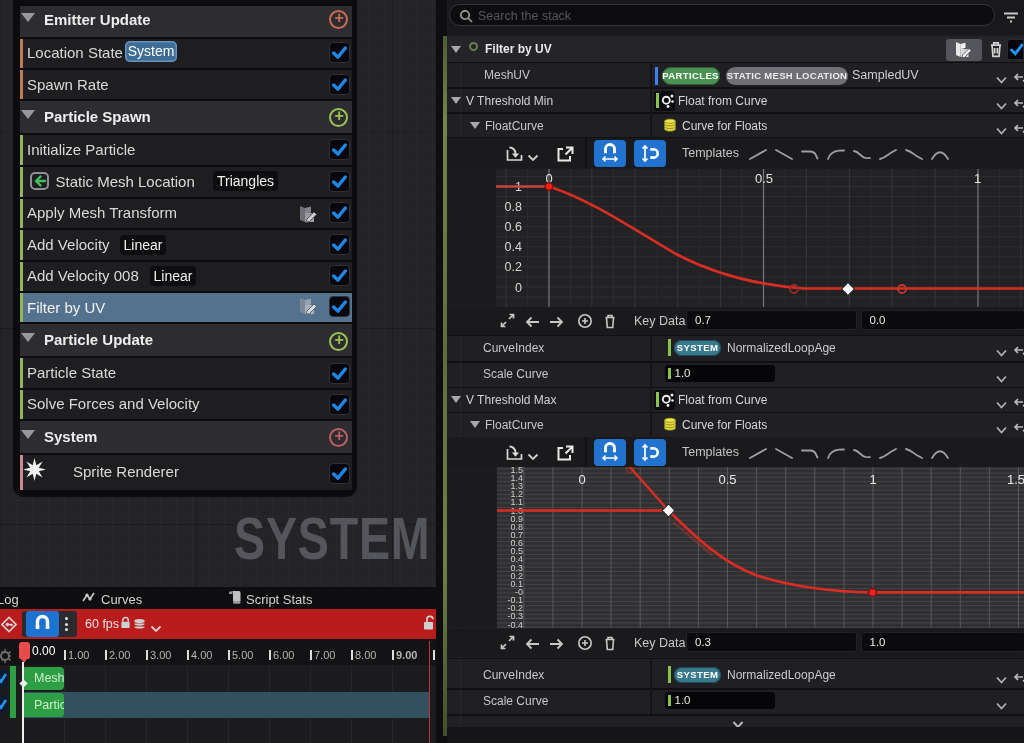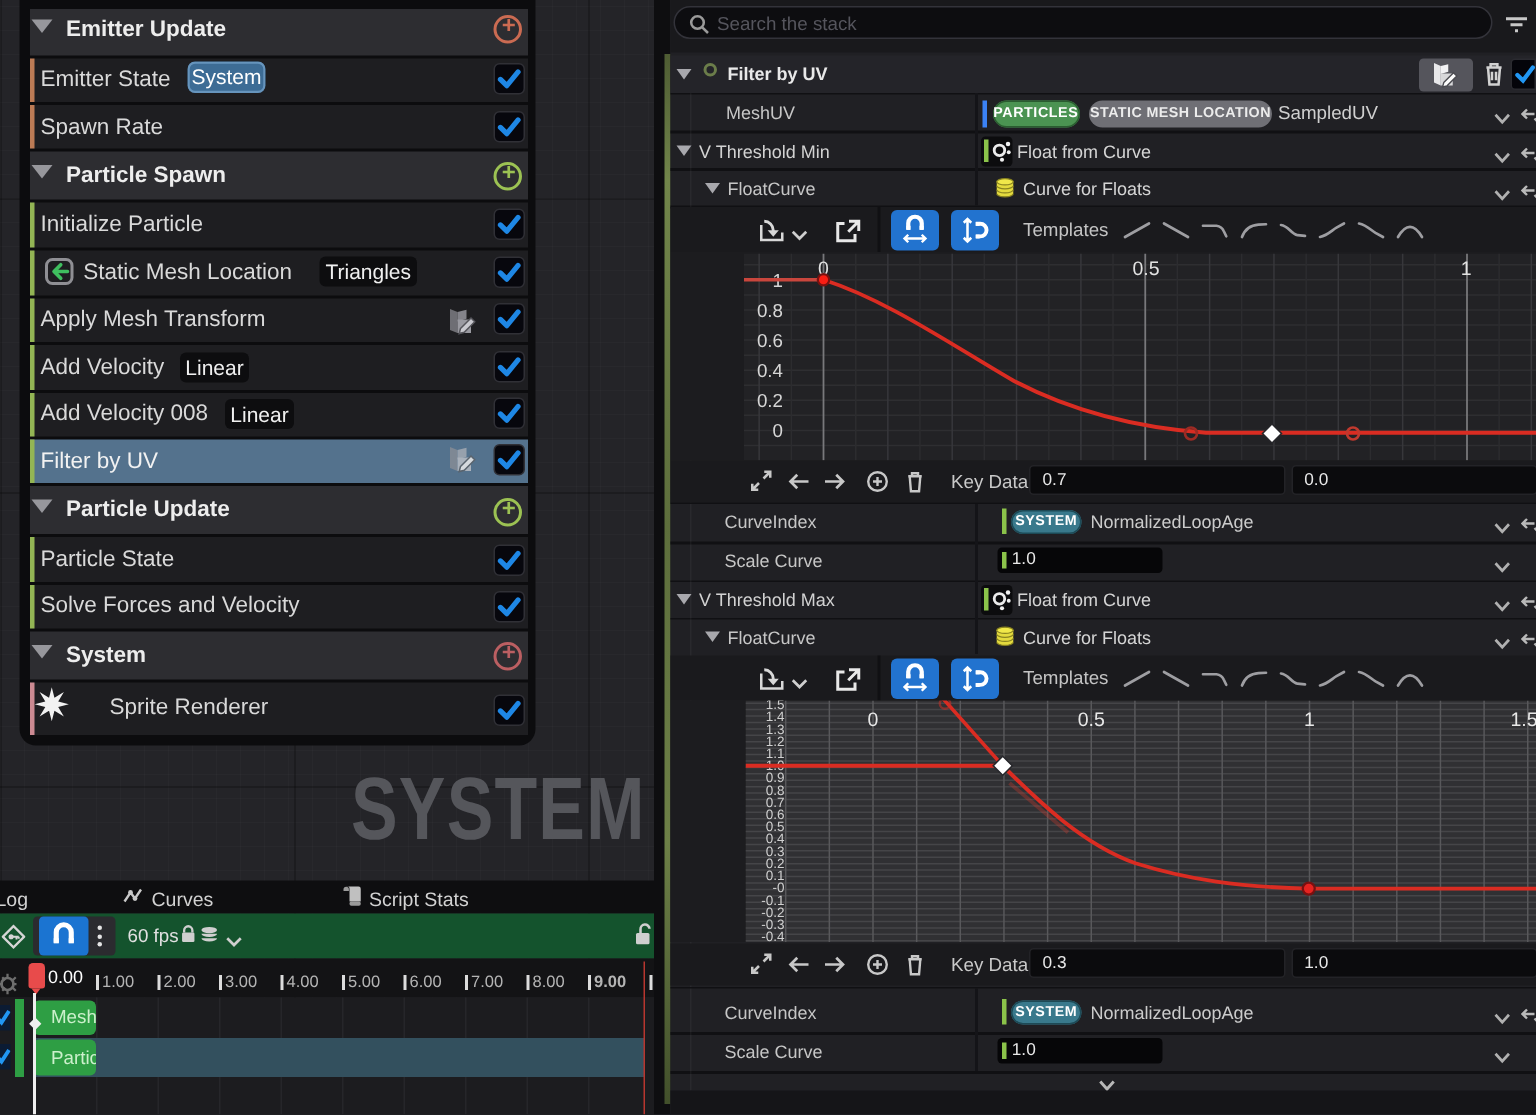--- a/index.html
+++ b/index.html
@@ -27,21 +27,21 @@
   .etext { position:absolute; left:27px; font-size:15px; color:#d9d9d9; }
   .htext { position:absolute; left:44px; font-size:15px; font-weight:bold; color:#ededed; }
   .tri { position:absolute; width:0; height:0; border-left:7px solid transparent; border-right:7px solid transparent; border-top:9px solid #97979c; }
   .cstrip { position:absolute; left:0; top:0; width:3px; height:100%; }
   .cb { position:absolute; left:315.5px; width:21px; height:21px; background:#07070d; border:1px solid #303036; border-radius:4px; }
   .tag { position:absolute; background:#0d0d0f; border-radius:4px; color:#f0f0f0; font-size:14px; text-align:center; }
   .pluso { position:absolute; left:319px; width:19px; height:19px; border-radius:50%; }
 
   
   #tabbar { left:0; top:587px; width:436px; height:22px; background:#0e0e10; color:#d2d2d2; font-size:13px; }
-  #tbar { left:0; top:609px; width:436px; height:30px; background:#14532d; }
+  #tbar { left:0; top:609px; width:436px; height:30px; background:#b91c1c; }
   #ruler { left:0; top:639px; width:436px; height:26px; background:#131315; }
   #tracks { left:0; top:665px; width:436px; height:78px; background:#1c1c1f; }
 
   
   #rpanel { left:447px; top:0; width:577px; height:743px; background:#202024; }
   .rlabel { position:absolute; font-size:12px; color:#c6c6c6; }
   .rtri { position:absolute; width:0; height:0; border-left:5.5px solid transparent; border-right:5.5px solid transparent; border-top:7px solid #a8a8ad; }
 </style>
 </head>
 <body>
@@ -53,21 +53,21 @@
     <div class="ehdr" style="top:6px; height:31px;"></div>
     <div class="tri" style="left:8px; top:13px;"></div>
     <div class="htext" style="left:31px; top:11px;">Emitter Update</div>
     <div class="pluso" style="left:316px; top:10px; border:2.2px solid #cb6b52;">
         <span style="position:absolute;left:3.5px;top:-3px;color:#cb6b52;font-size:16px;font-weight:bold;">+</span>
       </div>
 
     <div class="erow" style="top:39px; height:28.5px;">
         <div class="cstrip" style="background:#bc7b55;"></div>
       </div>
-    <div class="etext" style="left:14px; top:44px;">Emitter State</div>
+    <div class="etext" style="left:14px; top:44px;">Location State</div>
     <div class="abs" style="left:112px; top:40.5px; width:52px; height:21px; background:#3d6c95; border-radius:5px; box-shadow:inset 0 0 0 1.5px rgba(130,175,215,.6); color:#fff; font-size:14px; text-align:center; line-height:20px;">System</div>
     <div class="cb" style="top:41.5px;"><svg width="19" height="19" viewBox="0 0 21 21">
           <path d="M4 11 l4.7 4.6 L17 5.5" fill="none" stroke="#1e87e5" stroke-width="3.8" stroke-linecap="round" stroke-linejoin="round"></path>
         </svg></div>
 
     <div class="erow" style="top:69.5px; height:29.5px;">
         <div class="cstrip" style="background:#bc7b55;"></div>
       </div>
     <div class="etext" style="left:14px; top:76px;">Spawn Rate</div>
     <div class="cb" style="top:73.5px;"><svg width="19" height="19" viewBox="0 0 21 21">

